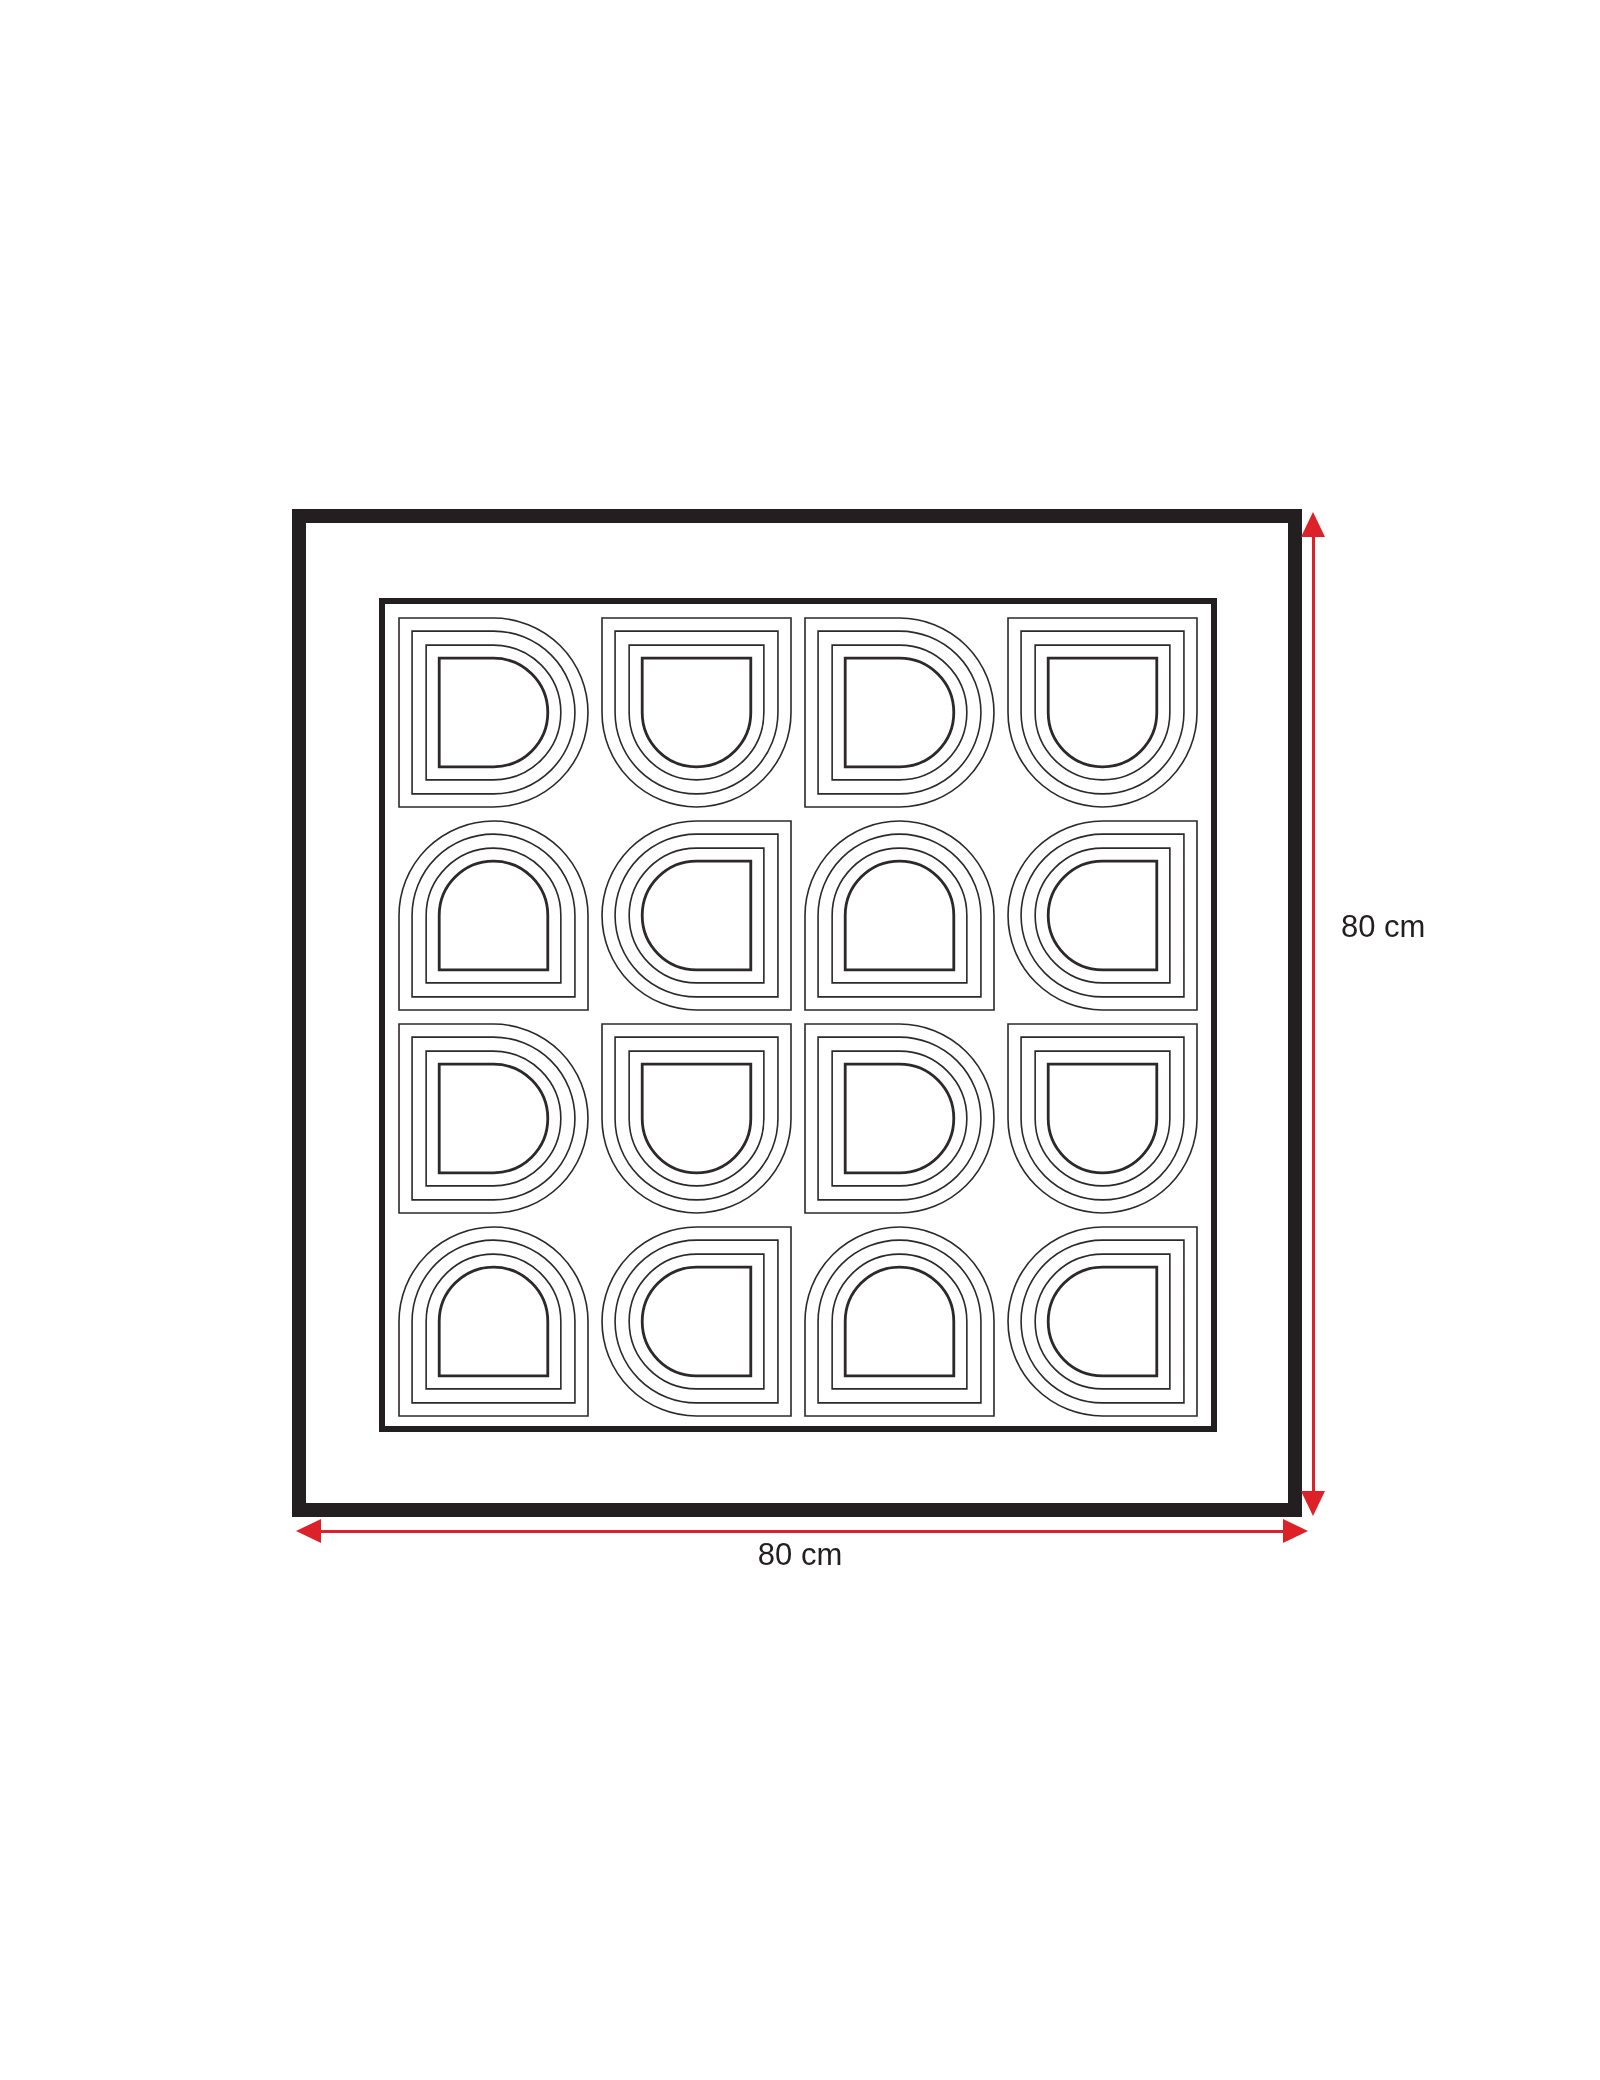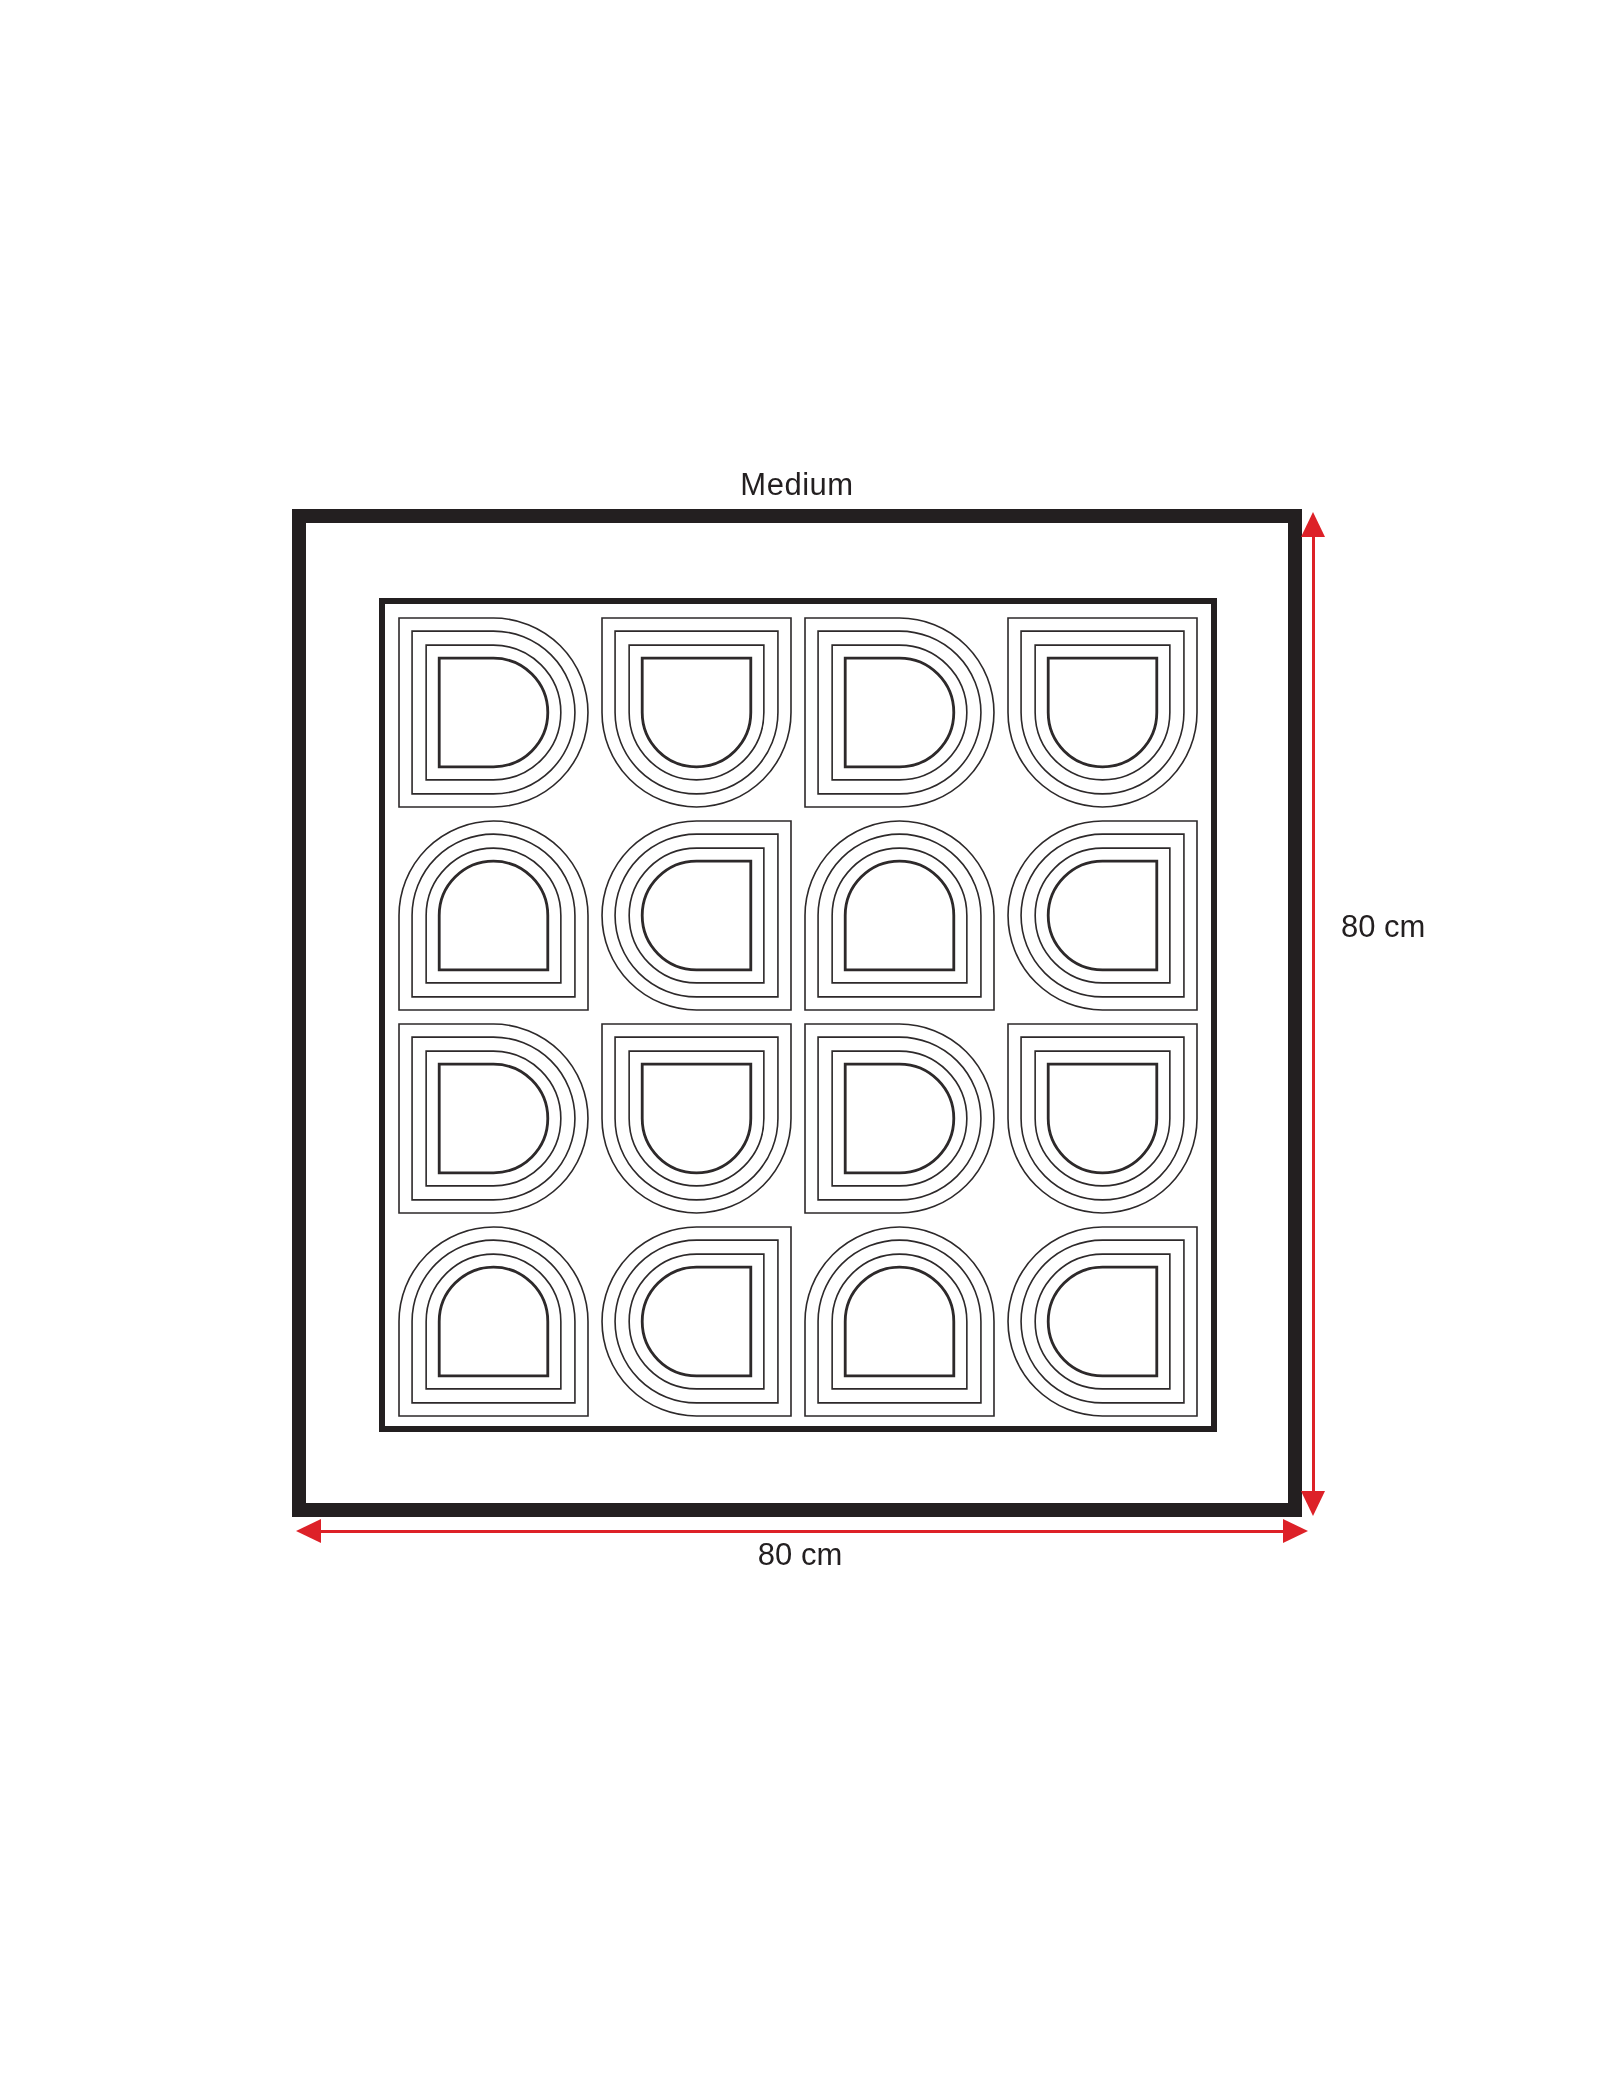--- a/index.html
+++ b/index.html
@@ -109,21 +109,20 @@
     font-size:31px;line-height:34px;
     color:#231f20;
     white-space:nowrap;
   }
 </style>
 </head>
 <body>
 
 <div class="stage">
 
-  <div class="title">Medium</div>
 
   <div class="frame-outer"></div>
 
   <div class="artwork-border"></div>
 
   <div class="pattern-grid">
       <div class="cell">
         <svg viewBox="0 0 190 190" preserveAspectRatio="none" style="transform: rotate(0deg);">
           <path d="M 1 1 L 95 1 A 94 94 0 0 1 95 189 L 1 189 Z" fill="none" stroke="#2d292a" stroke-width="1.6"></path>
           <path d="M 14 14 L 95 14 A 81 81 0 0 1 95 176 L 14 176 Z" fill="none" stroke="#2d292a" stroke-width="1.6"></path>

